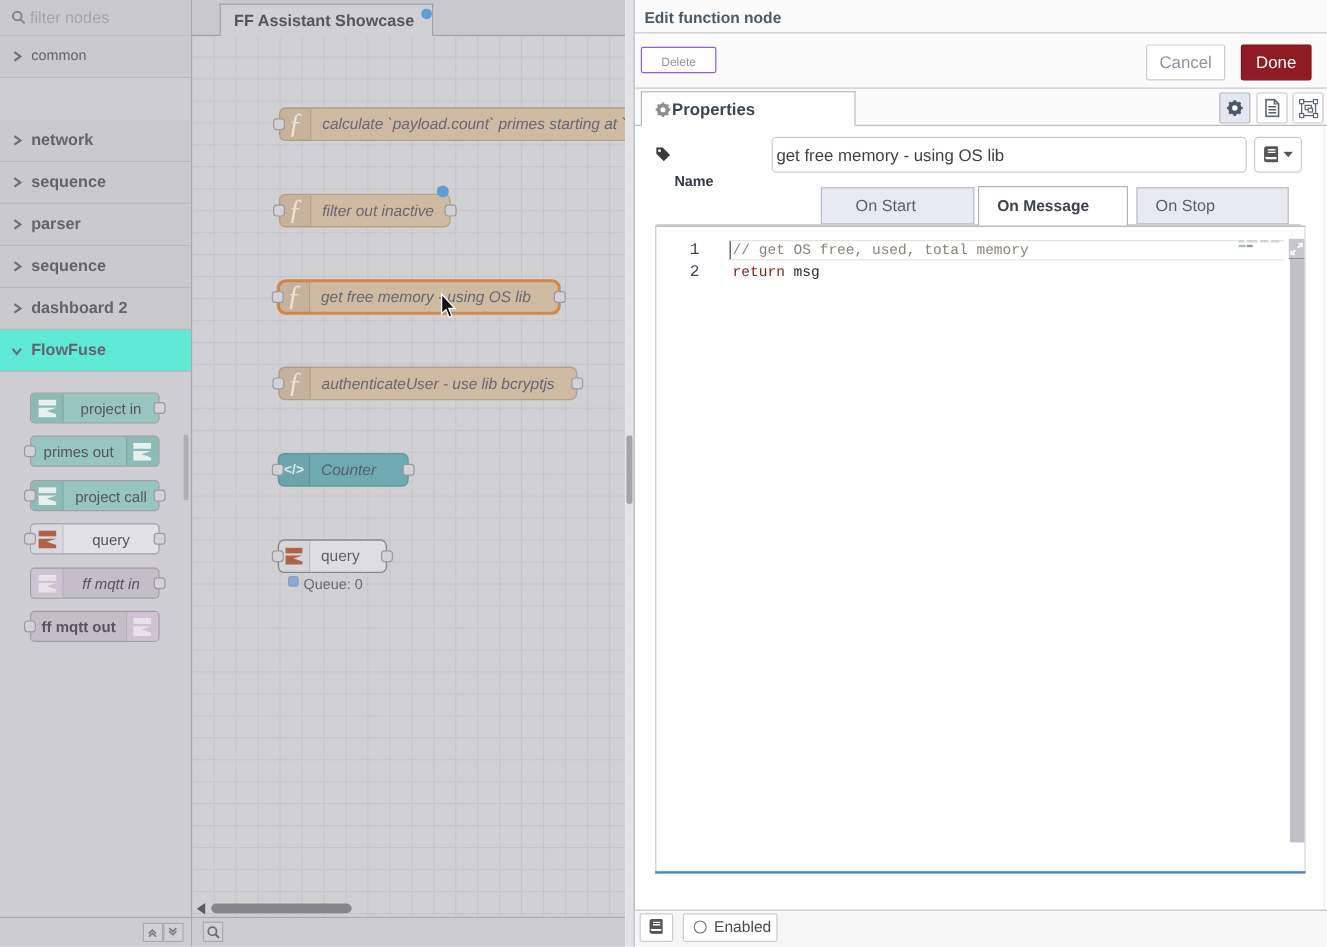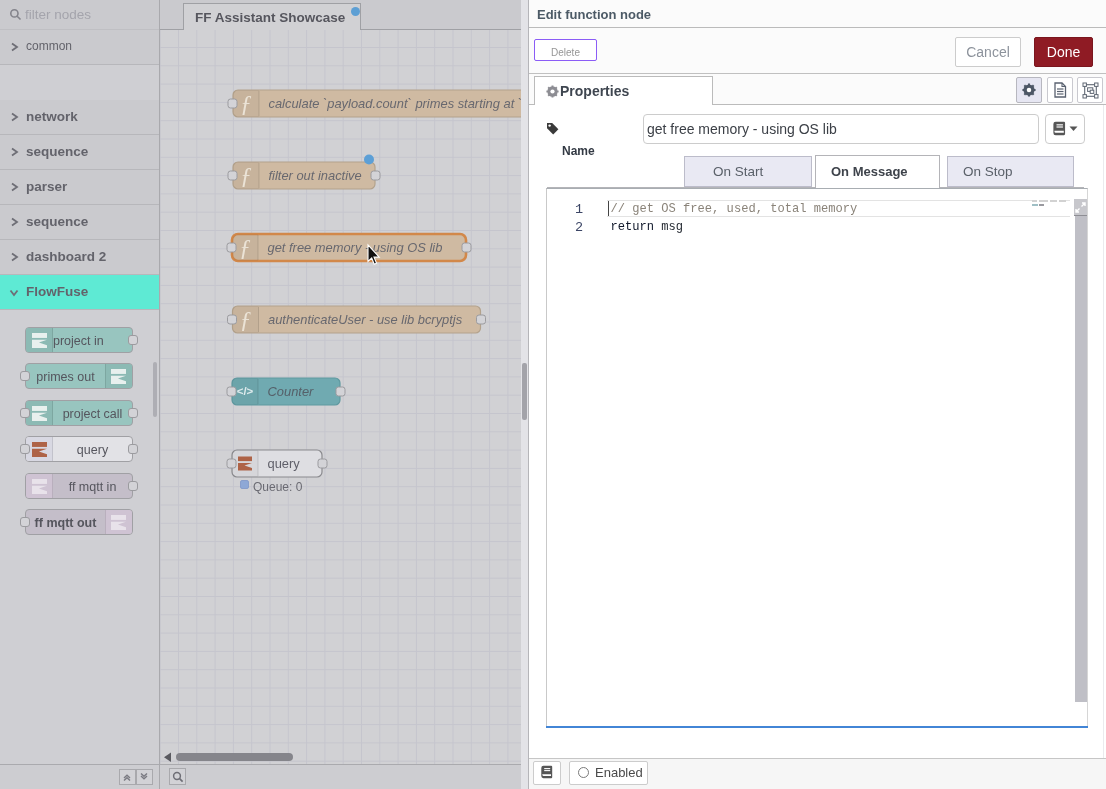--- a/index.html
+++ b/index.html
@@ -61,21 +61,21 @@
         <path d="M2.5 3.5 L6 8 L9.5 3.5" fill="none" stroke="#6e6e76" stroke-width="1.8"></path>
       </svg>
       <div class="abs" style="left:26px;top:9px;font-size:13.5px;font-weight:600;color:#63636b;">FlowFuse</div>
     </div>
   <div class="abs" style="left:25px;top:327px;width:108px;height:26px;background:#98c5bf;border:1px solid #a0a0a4;border-radius:4px;box-sizing:border-box;overflow:hidden;">
       <div class="abs" style="left:0;top:0;width:27px;height:26px;background:#8cbab4;border-right:1px solid rgba(0,0,0,0.1);box-sizing:border-box;"></div>
       <svg class="abs" style="left:6px;top:5px;" width="15" height="15" viewBox="0 0 14 14">
         <rect x="0" y="0" width="14" height="4.6" fill="#e8f0ee"></rect>
         <path d="M0 6.4 L14 6.4 L6.5 8.9 L14 11.4 L14 14 L0 14 Z" fill="#e8f0ee"></path>
       </svg>
-      <div class="abs" style="left:27px;top:6px;width:79px;text-align:left;font-size:12.5px;color:#55555d;">project in</div>
+      <div class="abs" style="left:27px;top:6px;width:79px;text-align:center;font-size:12.5px;color:#55555d;">project in</div>
     </div>
     <div class="abs" style="left:128px;top:335px;width:10px;height:10px;background:#d3d3d7;border:1px solid #9b9b9f;border-radius:3px;box-sizing:border-box;"></div>
   <div class="abs" style="left:25px;top:363px;width:108px;height:26px;background:#98c5bf;border:1px solid #a0a0a4;border-radius:4px;box-sizing:border-box;overflow:hidden;">
       <div class="abs" style="left:79px;top:0;width:27px;height:26px;background:#8cbab4;border-left:1px solid rgba(0,0,0,0.1);box-sizing:border-box;"></div>
       <svg class="abs" style="left:85px;top:5px;" width="15" height="15" viewBox="0 0 14 14">
         <rect x="0" y="0" width="14" height="4.6" fill="#e8f0ee"></rect>
         <path d="M0 6.4 L14 6.4 L6.5 8.9 L14 11.4 L14 14 L0 14 Z" fill="#e8f0ee"></path>
       </svg>
       <div class="abs" style="left:0;top:6px;width:79px;text-align:center;font-size:12.5px;color:#55555d;">primes out</div>
     </div>
@@ -93,21 +93,21 @@
   <div class="abs" style="left:25px;top:436px;width:108px;height:26px;background:#e2e2e6;border:1px solid #a0a0a4;border-radius:4px;box-sizing:border-box;overflow:hidden;">
       <div class="abs" style="left:0;top:0;width:27px;height:26px;background:#d8d8e2;border-right:1px solid rgba(0,0,0,0.1);box-sizing:border-box;"></div>
       <svg class="abs" style="left:6px;top:5px;" width="15" height="15" viewBox="0 0 14 14">
         <rect x="0" y="0" width="14" height="4.6" fill="#ae6347"></rect>
         <path d="M0 6.4 L14 6.4 L6.5 8.9 L14 11.4 L14 14 L0 14 Z" fill="#ae6347"></path>
       </svg>
       <div class="abs" style="left:27px;top:6px;width:79px;text-align:center;font-size:12.5px;color:#55555d;">query</div>
     </div>
     <div class="abs" style="left:20px;top:444px;width:10px;height:10px;background:#d3d3d7;border:1px solid #9b9b9f;border-radius:3px;box-sizing:border-box;"></div>
     <div class="abs" style="left:128px;top:444px;width:10px;height:10px;background:#d3d3d7;border:1px solid #9b9b9f;border-radius:3px;box-sizing:border-box;"></div>
-  <div class="abs" style="left:25px;top:473px;width:108px;height:26px;background:#c4bec9;border:1px solid #a0a0a4;border-radius:4px;box-sizing:border-box;overflow:hidden;">
+  <div class="abs" style="left:25px;top:473px;width:108px;height:26px;background:#c4bec9;border:1px solid #a0a0a4;border-radius:4px;box-sizing:border-box;overflow:hidden;font-style:italic;">
       <div class="abs" style="left:0;top:0;width:27px;height:26px;background:#cfc3d3;border-right:1px solid rgba(0,0,0,0.1);box-sizing:border-box;"></div>
       <svg class="abs" style="left:6px;top:5px;" width="15" height="15" viewBox="0 0 14 14">
         <rect x="0" y="0" width="14" height="4.6" fill="#e8e2ea"></rect>
         <path d="M0 6.4 L14 6.4 L6.5 8.9 L14 11.4 L14 14 L0 14 Z" fill="#e8e2ea"></path>
       </svg>
       <div class="abs" style="left:27px;top:6px;width:79px;text-align:center;font-size:12.5px;color:#55555d;">ff mqtt in</div>
     </div>
     <div class="abs" style="left:128px;top:481px;width:10px;height:10px;background:#d3d3d7;border:1px solid #9b9b9f;border-radius:3px;box-sizing:border-box;"></div>
   <div class="abs" style="left:25px;top:509px;width:108px;height:26px;background:#c4bec9;border:1px solid #a0a0a4;border-radius:4px;box-sizing:border-box;overflow:hidden;">
       <div class="abs" style="left:79px;top:0;width:27px;height:26px;background:#cfc3d3;border-left:1px solid rgba(0,0,0,0.1);box-sizing:border-box;"></div>
@@ -297,21 +297,21 @@
     </div>
   <div class="abs" style="left:294px;top:155px;width:125px;height:34px;background:#fff;border:1px solid #b4b4b8;border-bottom:none;box-sizing:border-box;">
       <div class="abs" style="left:15px;top:8px;font-size:13px;font-weight:bold;color:#3e434b;">On Message</div>
     </div>
   <div class="abs" style="left:25px;top:188px;width:542px;height:540px;background:#fff;border-top:1px solid #a8adb2;border-left:1px solid #c9c9c9;border-right:1px solid #d6d6d6;box-sizing:border-box;"></div>
   <div class="abs" style="left:40px;top:202px;width:22px;text-align:right;font-family:'Liberation Mono',monospace;font-size:13.5px;color:#3c4666;">1</div>
   <div class="abs" style="left:40px;top:220px;width:22px;text-align:right;font-family:'Liberation Mono',monospace;font-size:13.5px;color:#3c4666;">2</div>
   <div class="abs" style="left:86px;top:200px;width:463px;height:17px;border-top:1px solid #e3e3e3;border-bottom:1px solid #e3e3e3;box-sizing:border-box;"></div>
   <div class="abs" style="left:86.5px;top:201px;width:1.5px;height:15px;background:#444;"></div>
   <div class="abs" style="left:89.5px;top:202px;font-family:'Liberation Mono',monospace;font-size:12.1px;color:#8a8379;white-space:pre;">// get OS free, used, total memory</div>
-  <div class="abs" style="left:89.5px;top:220px;font-family:'Liberation Mono',monospace;font-size:12.1px;white-space:pre;"><span style="color:#0f172a;">return</span><span style="color:#262b33;"> msg</span></div>
+  <div class="abs" style="left:89.5px;top:220px;font-family:'Liberation Mono',monospace;font-size:12.1px;white-space:pre;"><span style="color:#7f1d1d;">return</span><span style="color:#262b33;"> msg</span></div>
   <div class="abs" style="left:511px;top:200px;width:34px;height:2px;background:#d2d2d2;"></div>
     <div class="abs" style="left:516px;top:200px;width:2px;height:2px;background:#fff;"></div>
     <div class="abs" style="left:527px;top:200px;width:2px;height:2px;background:#fff;"></div>
     <div class="abs" style="left:536px;top:200px;width:2px;height:2px;background:#fff;"></div>
   <div class="abs" style="left:511px;top:203.5px;width:5.5px;height:2px;background:#9fbfc5;"></div>
   <div class="abs" style="left:518px;top:203.5px;width:4.5px;height:2px;background:#9a9aa0;"></div>
   <div class="abs" style="left:552.5px;top:199px;width:13.5px;height:17px;background:#c7c7cc;border-bottom:1.5px solid #8e8e94;box-sizing:border-box;"></div>
   <svg class="abs" style="left:554px;top:202px;" width="11" height="11" viewBox="0 0 11 11">
       <path d="M6.5 4.5 L10 1 M7 1 H10 V4 M4.5 6.5 L1 10 M1 7 V10 H4" fill="none" stroke="#fff" stroke-width="1.4"></path>
     </svg>

